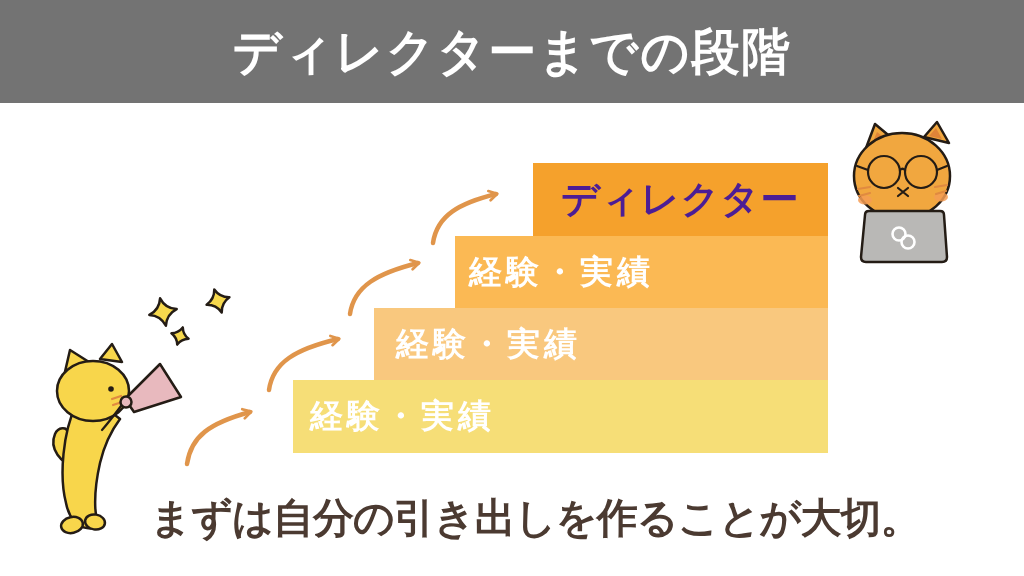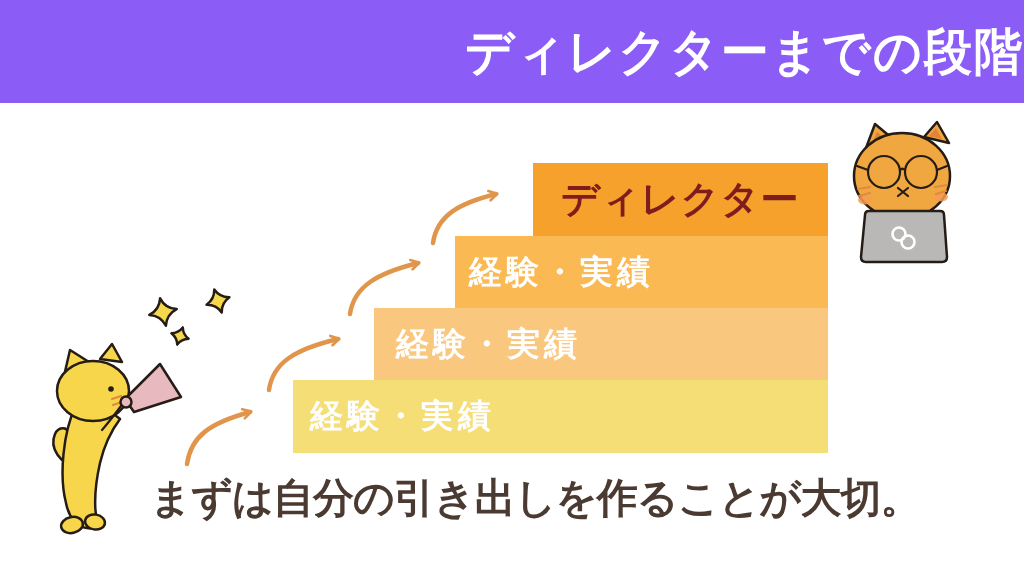--- a/index.html
+++ b/index.html
@@ -17,52 +17,52 @@
     transform:scaleY(1.05);
   }
   .step{
     position:absolute;display:flex;align-items:center;
   }
   .step-label{
     font-size:33px;font-weight:bold;letter-spacing:4px;white-space:nowrap;
   }
   .step-label.dark{font-size:38px;letter-spacing:1px;}
   .caption{
-    position:absolute;left:150px;top:472px;height:52px;
+    position:absolute;left:150px;top:492px;height:52px;
     display:flex;align-items:center;
     font-size:41px;font-weight:bold;letter-spacing:-1px;white-space:nowrap;
   }
   svg.overlay{position:absolute;left:0;top:0;}
   .outl{stroke:#241C15;stroke-width:2.5;stroke-linecap:round;stroke-linejoin:round;}
   .thin{stroke:#241C15;stroke-width:2.2;stroke-linecap:round;fill:none;}
   .orangeln{stroke:#E08A40;stroke-width:2.2;stroke-linecap:round;fill:none;}
   .whiteln{stroke:#ffffff;stroke-width:2.6;fill:none;}
   .arrow{fill:none;stroke-width:4.5;stroke-linecap:round;}
 </style>
 </head>
 <body>
 
-<div class="header" style="background-color: #8b5cf6; justify-content: flex-end;">
+<div class="header" style="background-color: #737373;">
   <span class="header-title" style="color: rgb(255, 255, 255);">ディレクターまでの段階</span>
 </div>
 
 <div class="step" style="left: 293px; top: 380px; width: 535px; height: 73px; padding-left: 0px; background-color: rgb(246, 222, 119);">
   <span class="step-label" style="margin-left: 17px; color: rgb(255, 255, 255);">経験・実績</span>
 </div>
 
 <div class="step" style="left: 374px; top: 308px; width: 454px; height: 72px; background-color: rgb(249, 200, 126);">
   <span class="step-label" style="margin-left: 22px; color: rgb(255, 255, 255);">経験・実績</span>
 </div>
 
 <div class="step" style="left: 455px; top: 236px; width: 373px; height: 72px; background-color: rgb(251, 185, 84);">
   <span class="step-label" style="margin-left: 14px; color: rgb(255, 255, 255);">経験・実績</span>
 </div>
 
 <div class="step" style="left: 533px; top: 163px; width: 295px; height: 73px; background-color: rgb(245, 161, 44);">
-  <span class="step-label dark" style="margin-left: 28px; color: #7f1d1d;">ディレクター</span>
+  <span class="step-label dark" style="margin-left: 28px; color: #4c1d95;">ディレクター</span>
 </div>
 
 <div class="caption" style="color: rgb(75, 58, 49);">まずは自分の引き出しを作ることが大切。</div>
 
 <svg class="overlay" width="1024" height="576" viewBox="0 0 1024 576">
   <defs>
     <marker id="ah" viewBox="0 0 10 10" refX="7" refY="5" markerWidth="3" markerHeight="3" orient="auto">
       <path d="M2,1.5 L8,5 L2,8.5" fill="none" stroke-width="2" stroke-linecap="round" stroke-linejoin="round" stroke="#E0954B"></path>
     </marker>
   </defs>

